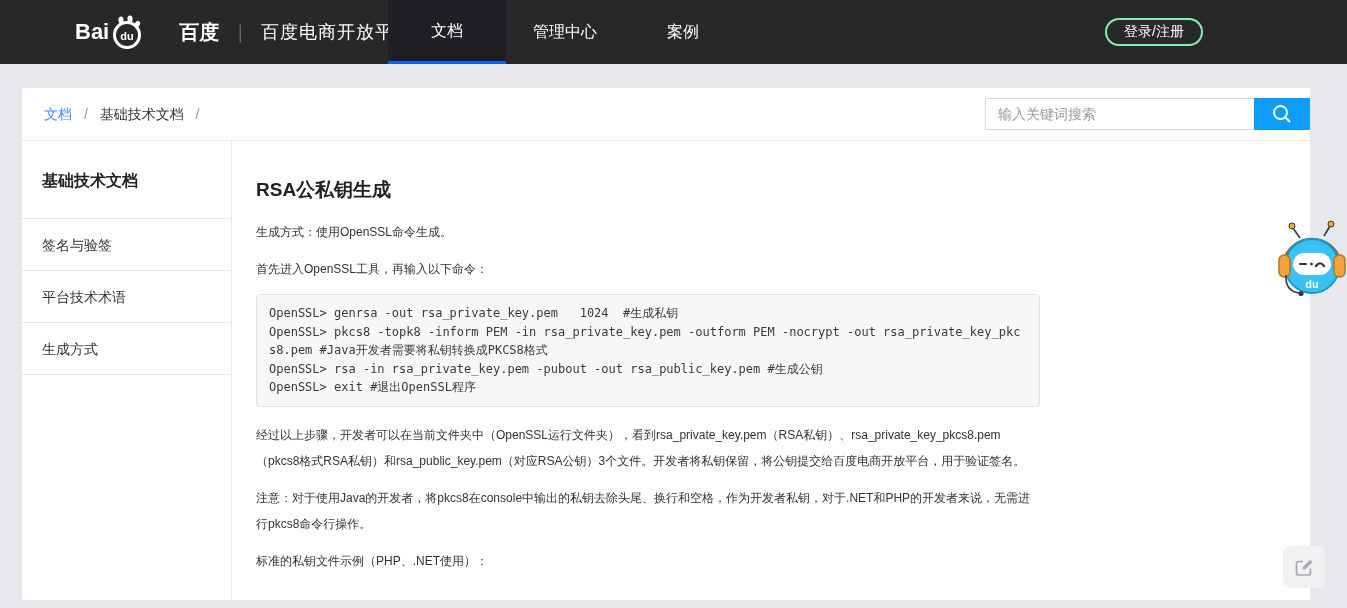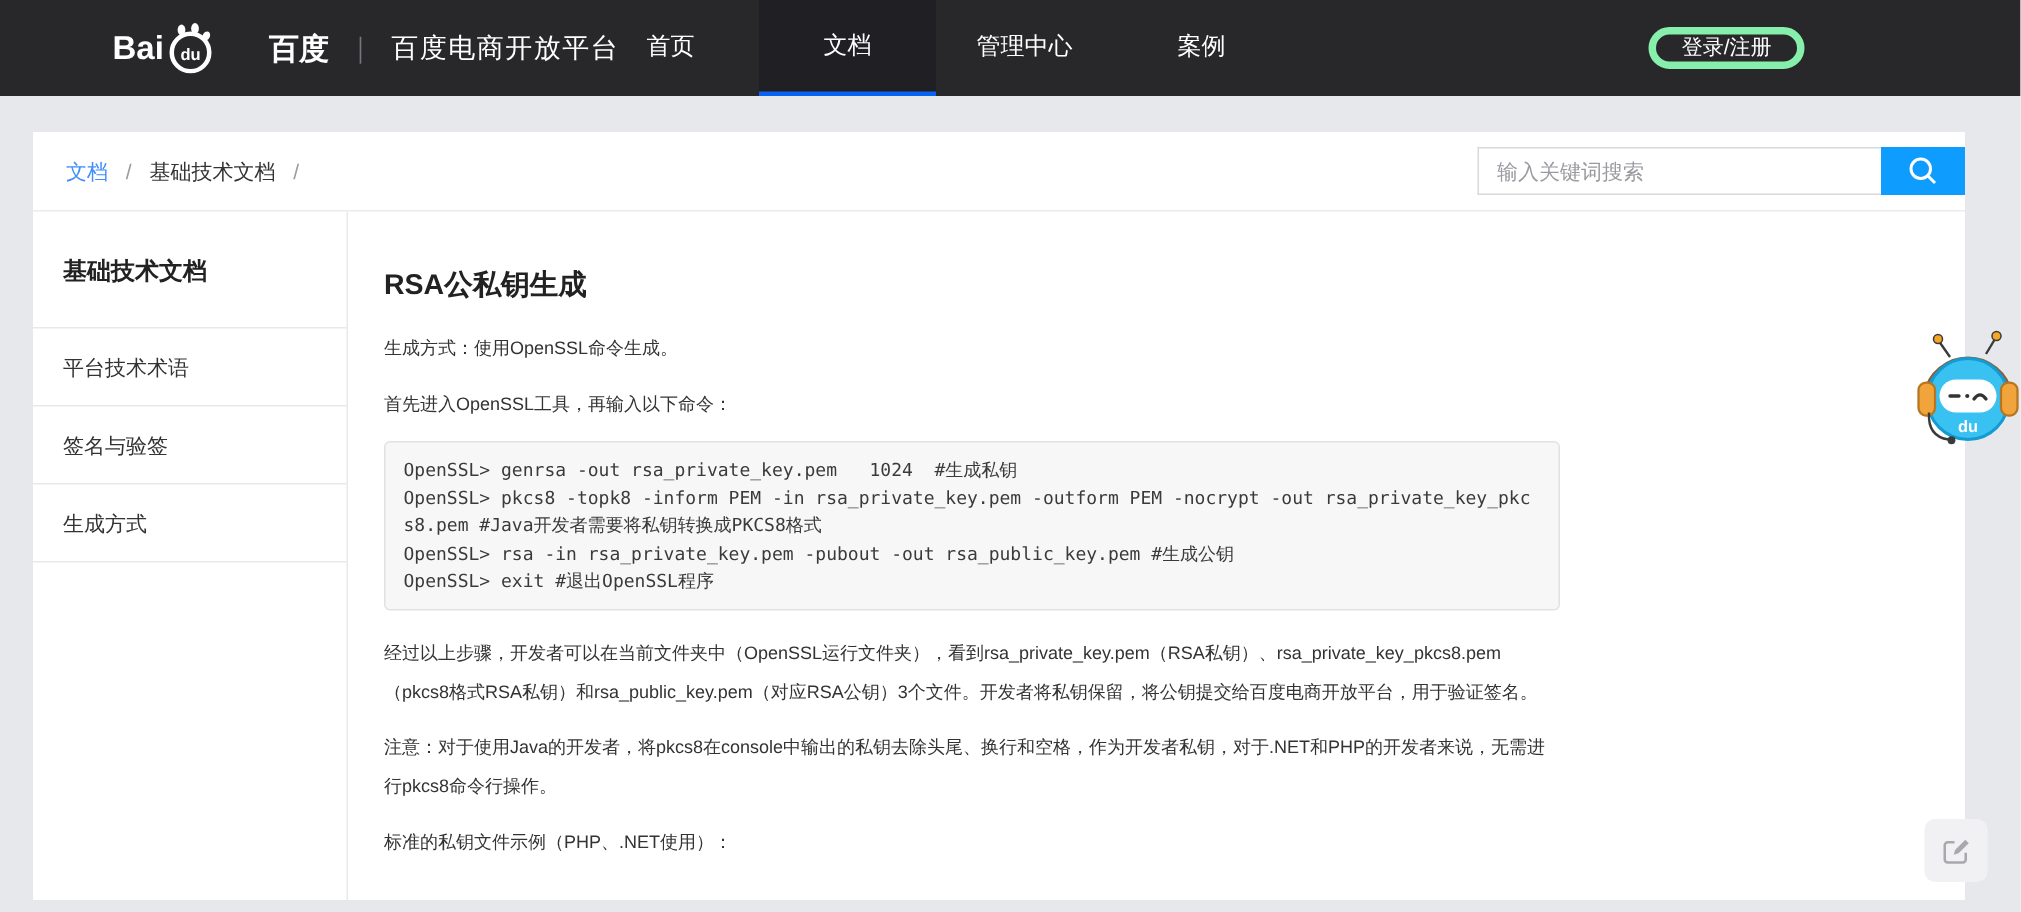--- a/index.html
+++ b/index.html
@@ -12,21 +12,21 @@
   .logo-bai { font-size:22px; font-weight:bold; }
   .logo-paw { margin:0 1px; display:flex; }
   .logo-cn { font-size:20px; font-weight:bold;margin-left:34px; }
   .logo-sep { color:#77777b; margin:0 12px; font-size:18px; font-weight:300; }
   .logo-sub { font-size:18px; font-weight:400; letter-spacing:1px;text-align:right; }
   .menu { position:absolute; left:388px; top:0; height:64px; display:flex; }
   .menu-item { width:118px; height:64px; line-height:64px; text-align:center; font-size:16px;
     color:#fff; cursor:pointer; }
   .menu-item.active { background:#1f1f24; border-bottom:3px solid #0b63f2; line-height:62px; }
   .login-btn { position:absolute; right:144px; top:18px; height:28px; padding:0 17px;
-    border:5px solid #86efac; border-radius:14px; background:transparent; color:#fff;
+    border:2px solid #86efac; border-radius:14px; background:transparent; color:#fff;
     font-size:14px; cursor:pointer; font-family:inherit; }
 
   
   .card { position:relative; margin:24px 37px 0 22px; background:#fff; height:512px; }
 
   .crumb-row { position:relative; height:53px; border-bottom:1px solid #ebebee; }
   .breadcrumb { position:absolute; left:22px; top:18px; font-size:14px; color:#333; }
   .crumb-link { color:#3f8efc; text-decoration:none; cursor:pointer; }
   .crumb-sep { color:#9b9b9f; margin:0 8px; }
   .crumb-current { color:#333; }
@@ -77,21 +77,20 @@
         <circle cx="17" cy="20" r="12.5" fill="none" stroke="#fff" stroke-width="3"></circle>
         <text x="17" y="25" text-anchor="middle" font-size="11" font-weight="bold" fill="#fff" font-family="Liberation Sans, sans-serif">du</text>
       </svg>
     </span>
     <span class="logo-cn">百度</span>
     <span class="logo-sep">｜</span>
     <span class="logo-sub">百度电商开放平台</span>
   </div>
 
   <nav class="menu">
-    <div class="menu-item">首页</div>
     <div class="menu-item active">文档</div>
     <div class="menu-item">管理中心</div>
     <div class="menu-item">案例</div>
   </nav>
 
   <button class="login-btn">登录/注册</button>
 </header>
 
 <div class="card">
 
@@ -113,22 +112,22 @@
           </svg>
         </span>
       </button>
     </div>
   </div>
 
   <div class="body-row">
 
     <aside class="sidebar">
       <div class="side-title">基础技术文档</div>
+      <div class="side-item">签名与验签</div>
       <div class="side-item">平台技术术语</div>
-      <div class="side-item">签名与验签</div>
       <div class="side-item">生成方式</div>
     </aside>
 
     <main class="main">
       <article class="doc">
         <h1 class="doc-title">RSA公私钥生成</h1>
 
         <p>生成方式：使用OpenSSL命令生成。</p>
         <p>首先进入OpenSSL工具，再输入以下命令：</p>
 

